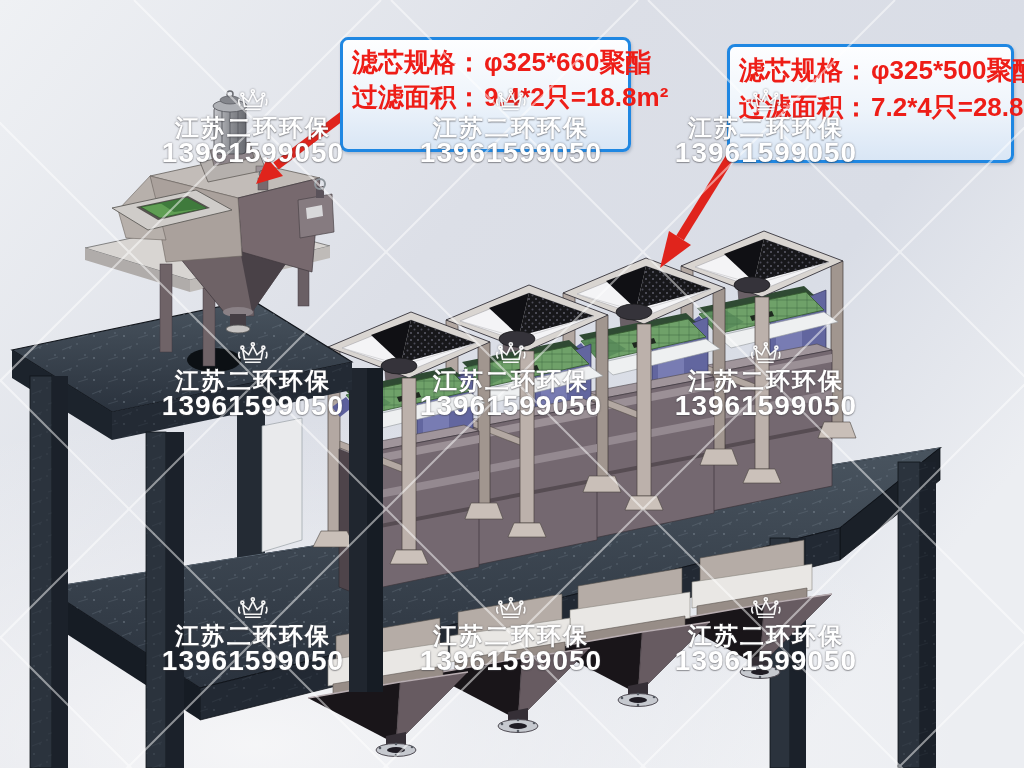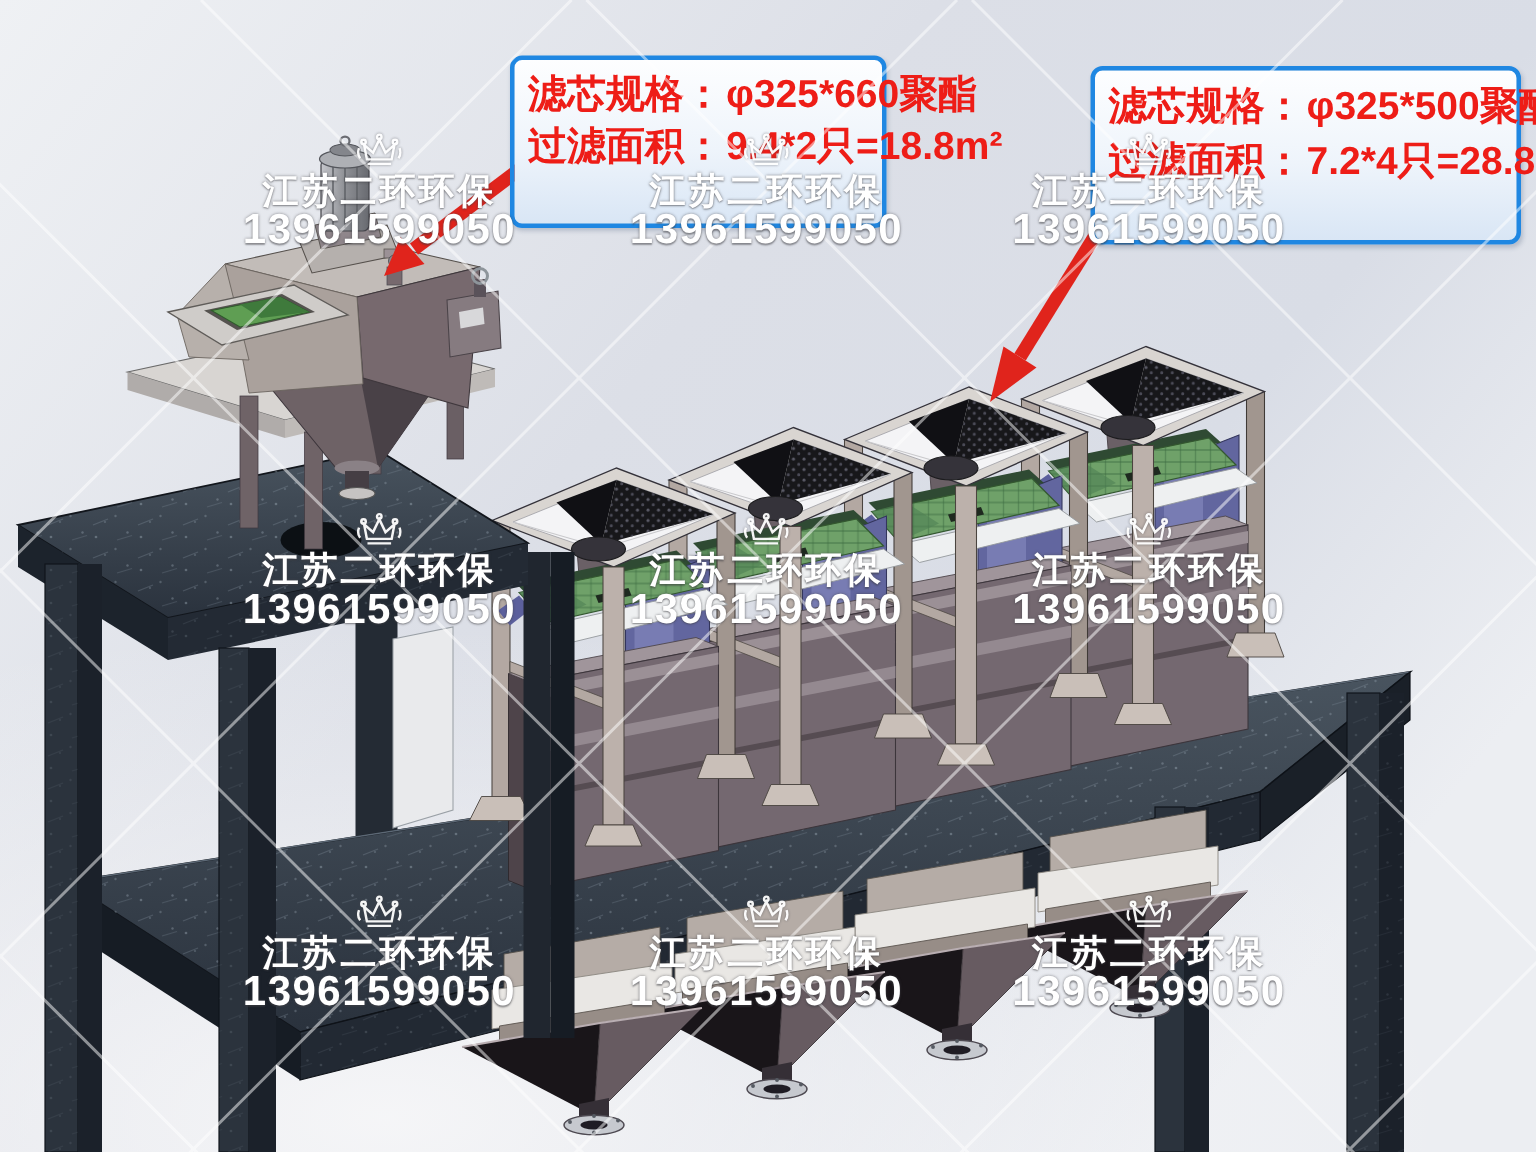--- a/index.html
+++ b/index.html
@@ -11,21 +11,21 @@
   #scene-svg{position:absolute;left:0;top:0;z-index:1;}
   
   .callout{
     position:absolute;z-index:30;box-sizing:border-box;
     border:3px solid #1f87e2;border-radius:8px;
     background:linear-gradient(180deg,#fdfeff 0%,#eef4fb 55%,#d9e6f5 100%);
     box-shadow:1px 2px 3px rgba(60,80,110,.25);
     padding:5px 9px 4px 9px;
   }
   .callout .row{white-space:nowrap;font-weight:bold;color:#ee1d17;}
-  #callout-left{left:340px;top:37px;width:251px;height:115px;}
+  #callout-left{left:340px;top:37px;width:291px;height:115px;}
   #callout-left .row{font-size:26px;line-height:35px;}
   #callout-right{left:727px;top:44px;width:287px;height:119px;}
   #callout-right .row{font-size:26px;line-height:37px;}
   .callout .lab{letter-spacing:0px;}
   .callout .val{margin-left:2px;}
   
   #wm-layer{position:absolute;left:0;top:0;width:840px;height:768px;z-index:40;pointer-events:none;}
   #wm-lines{position:absolute;left:0;top:0;}
   .wm{
     position:absolute;transform:translateX(-50%);text-align:center;color:#fff;

